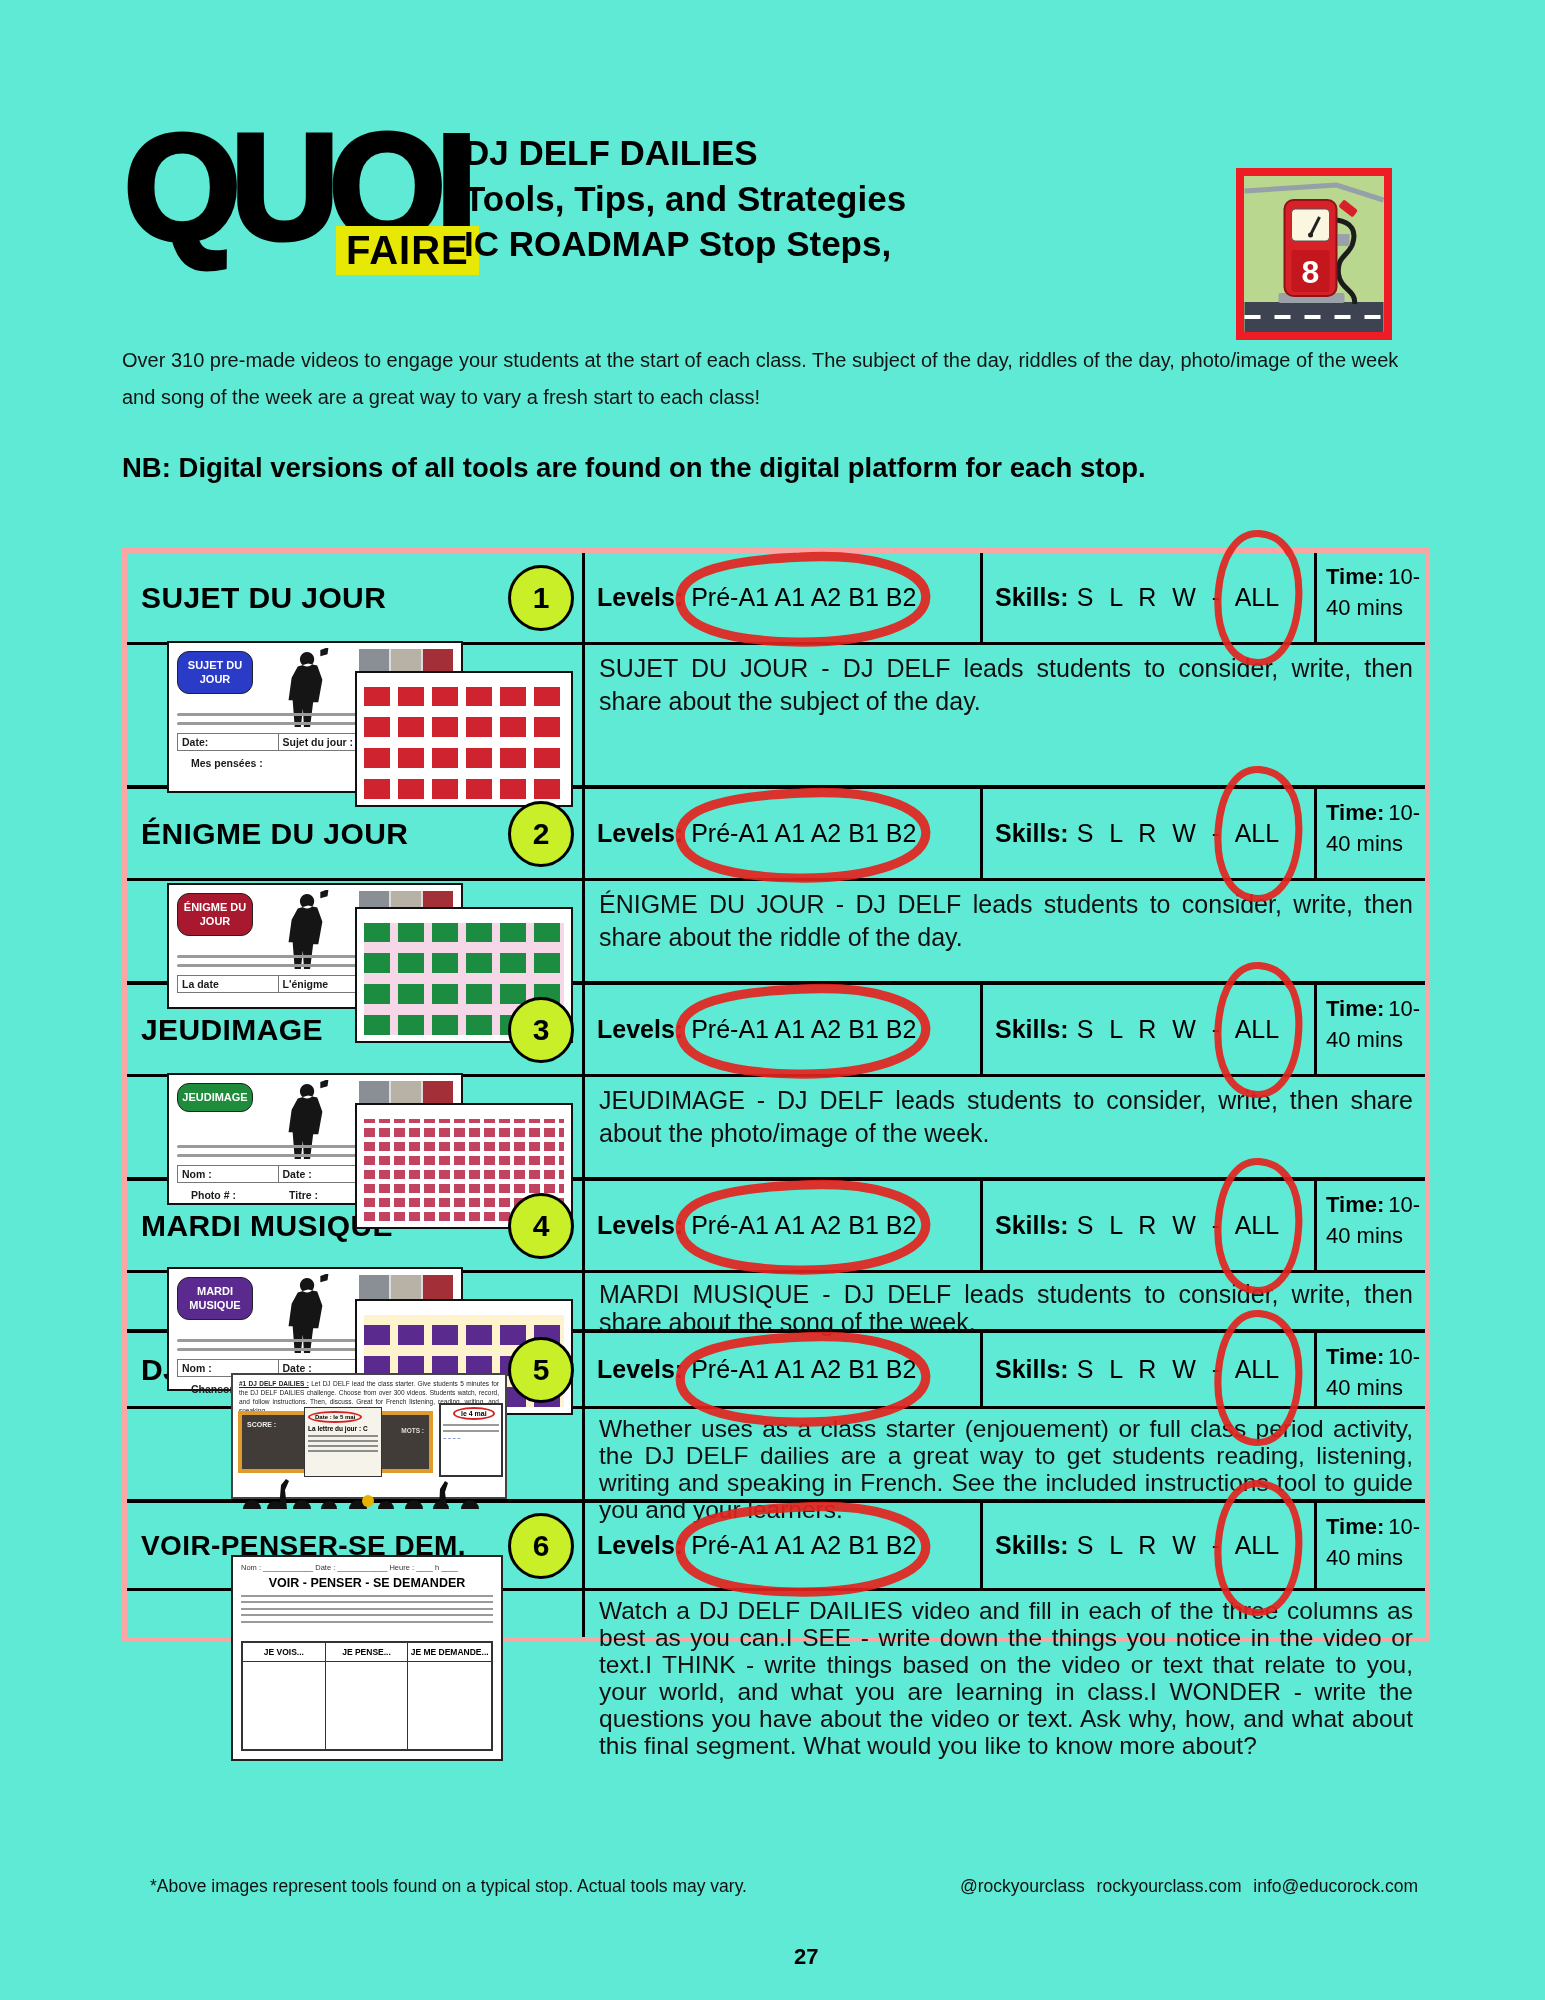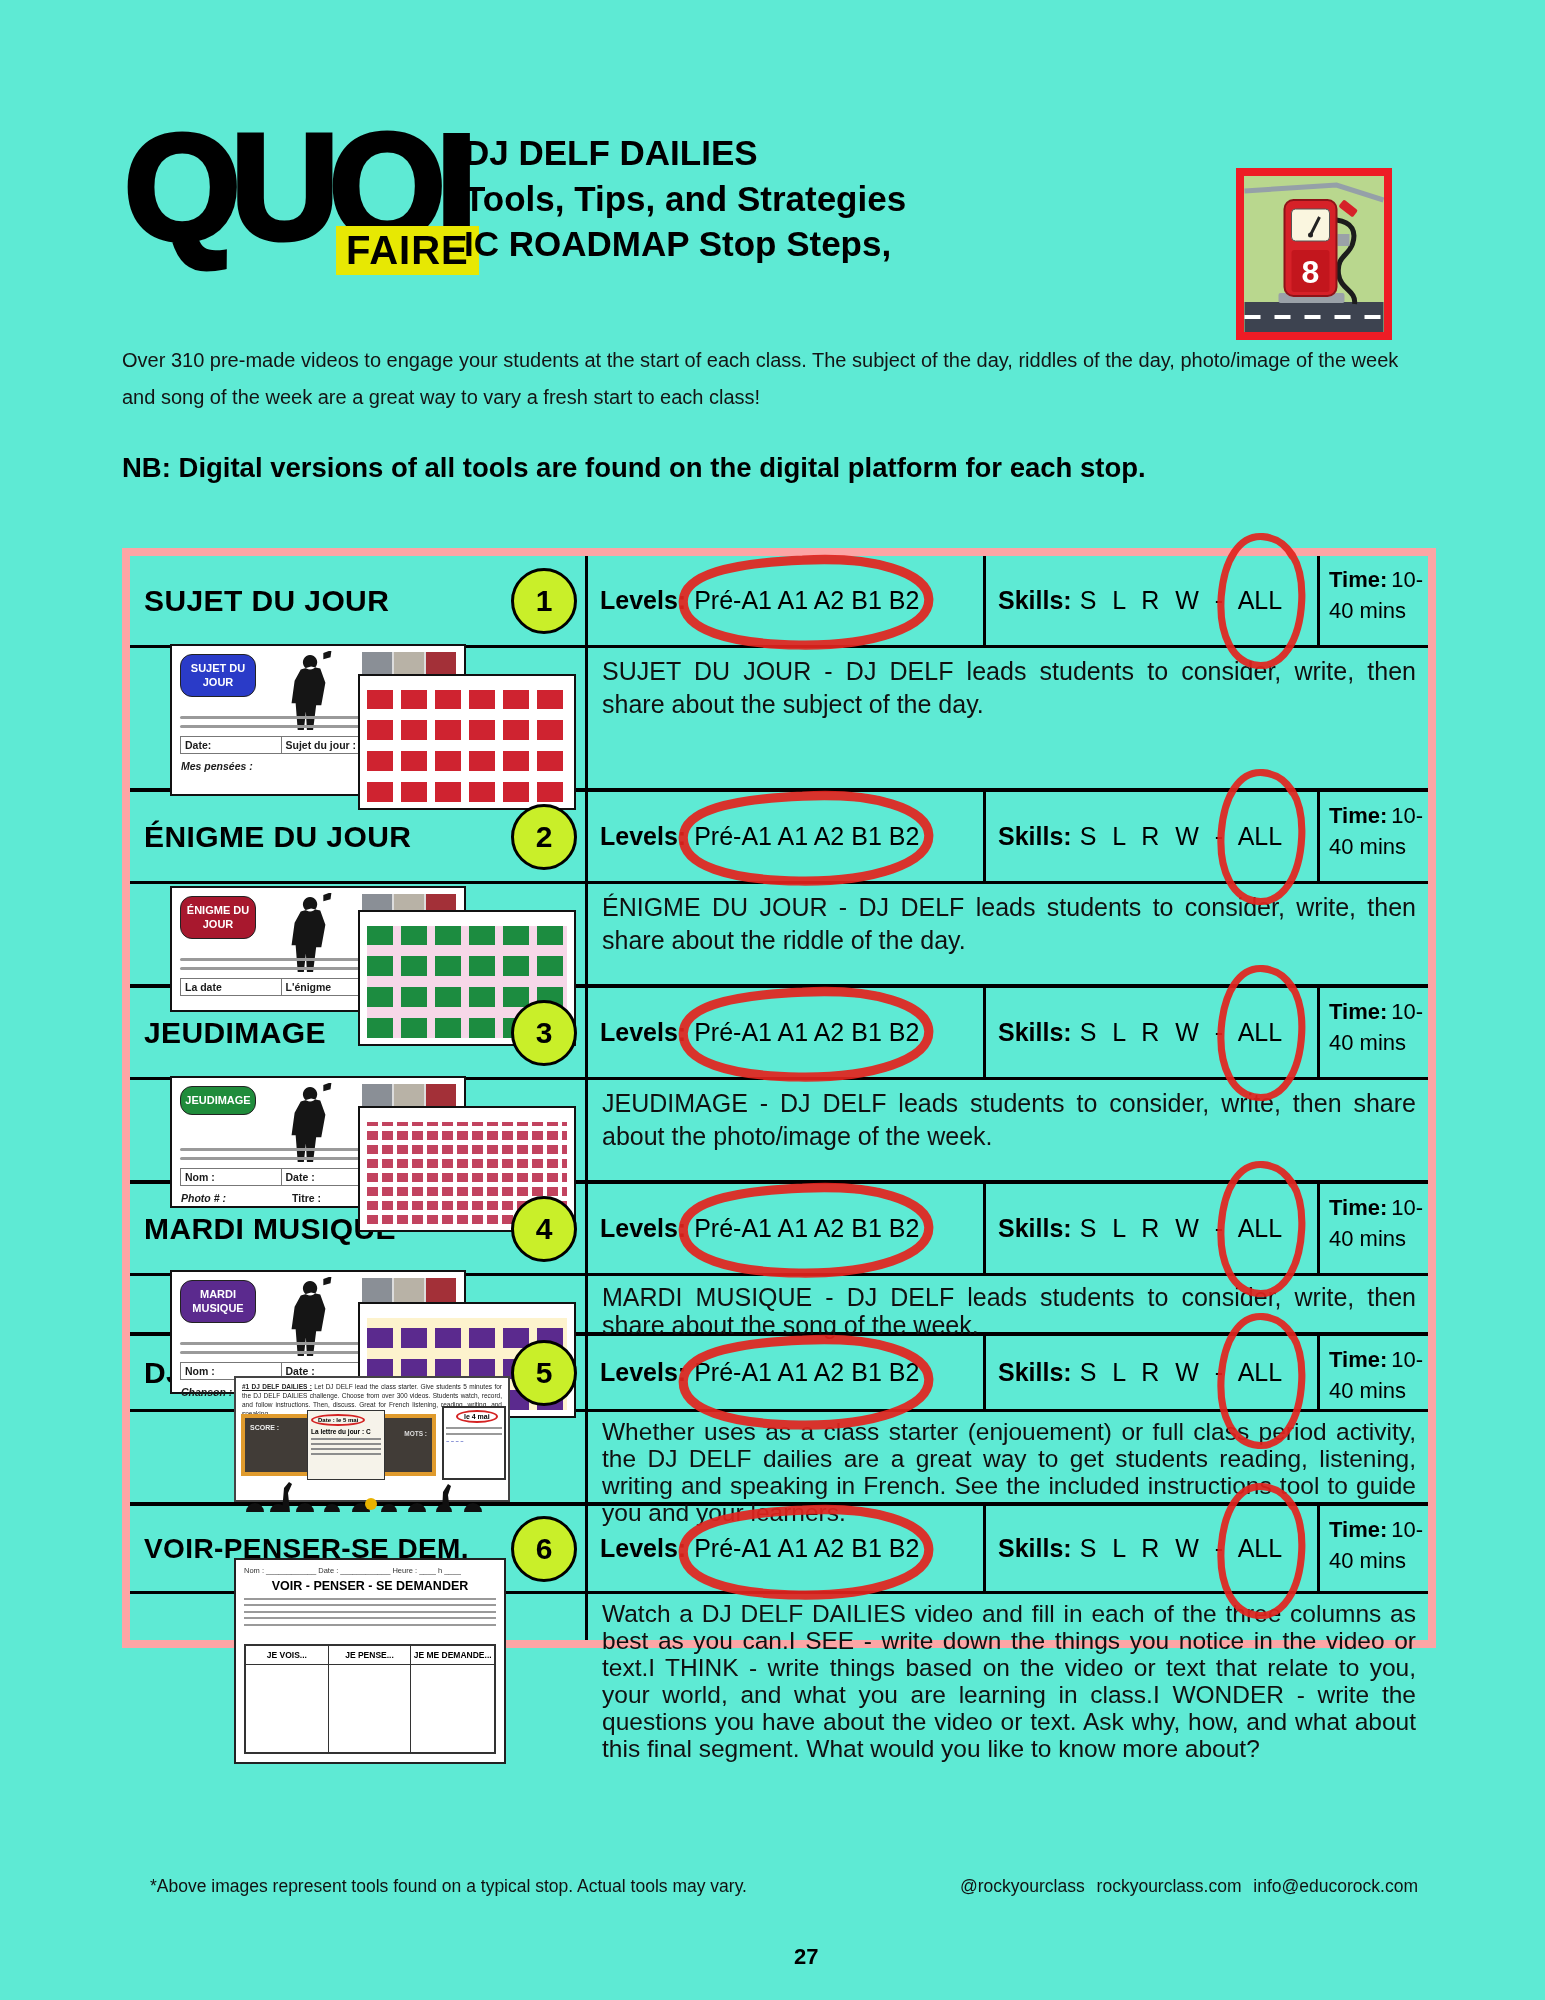--- a/index.html
+++ b/index.html
@@ -14,21 +14,21 @@
   .doc-title{position:absolute;left:464px;top:130px;font-size:35px;font-weight:bold;line-height:1.3;}
   .stop{position:absolute;left:1236px;top:168px;width:156px;height:172px;
         border:8px solid #ee1c25;box-sizing:border-box;background:#b9d78e;}
   .stop svg{position:absolute;inset:0;width:100%;height:100%;}
 
   .intro{position:absolute;left:122px;top:342px;width:1314px;font-size:20px;
          line-height:1.84;color:#141414;margin:0;}
   .nb{position:absolute;left:122px;top:452px;font-size:27.5px;font-weight:bold;margin:0;}
 
   
-  .grid{position:absolute;left:122px;top:548px;width:1298px;border:8px solid #fca5a5;}
+  .grid{position:absolute;left:122px;top:548px;width:1298px;border:5px solid #fca5a5;}
   .rg{display:grid;grid-template-columns:458px 398px 334px 108px;
       grid-template-rows:var(--hh) var(--hd);position:relative;border-bottom:4px solid #000;}
   .rg:last-child{border-bottom:0;}
   .cell{position:relative;box-sizing:border-box;}
   .c-title{grid-area:1/1;border-right:3px solid #000;border-bottom:3px solid #000;
            display:flex;align-items:center;padding-left:14px;}
   .c-levels{grid-area:1/2;border-right:3px solid #000;border-bottom:3px solid #000;
             display:flex;align-items:center;padding-left:12px;gap:8px;}
   .c-skills{grid-area:1/3;border-right:3px solid #000;border-bottom:3px solid #000;
             display:flex;align-items:center;padding-left:12px;gap:8px;}
@@ -79,21 +79,21 @@
   .photos i:nth-child(3){background:#a33038;}
   .photos i:nth-child(4){background:#5a6a8a;}
   .photos i:nth-child(5){background:linear-gradient(90deg,#2a3e9e 33%,#fff 33% 66%,#c62838 66%);}
   .photos i:nth-child(6){background:#6f6257;}
   .tl{position:absolute;left:8px;height:3px;background:#9a9a9a;border-radius:2px;}
   .t1{top:70px;width:230px;} .t2{top:79px;width:196px;}
   .frow{position:absolute;left:8px;top:90px;width:200px;display:flex;border:1.5px solid #777;}
   .fld{font-size:10.5px;font-weight:bold;color:#1a1a1a;}
   .frow .fld{flex:1;padding:2px 4px;border-right:1.5px solid #777;}
   .frow .fld:last-child{border-right:0;}
-  .f3{position:absolute;left:9px;top:114px;font-style:italic;}
+  .f3{position:absolute;left:22px;top:114px;}
   .f4{position:absolute;left:120px;top:114px;}
   .fld:empty{display:none;}
   .gcard{position:absolute;left:228px;top:26px;width:214px;height:132px;background:#fff;
          border:2.5px solid #111;z-index:3;}
   .g3 .gcard{height:122px;} .g4 .gcard{height:112px;}
   .tiles{position:absolute;inset:14px 7px 6px;background-color:var(--gap);
     background-image:repeating-linear-gradient(0deg,transparent 0 20px,var(--gap) 20px 31px),
                      repeating-linear-gradient(90deg,var(--tile) 0 26px,var(--gap) 26px 34px);}
   .g3 .tiles{background-image:repeating-linear-gradient(0deg,transparent 0 9px,#fff 9px 14px),
                               repeating-linear-gradient(90deg,var(--tile) 0 11px,#fff 11px 15px);}

